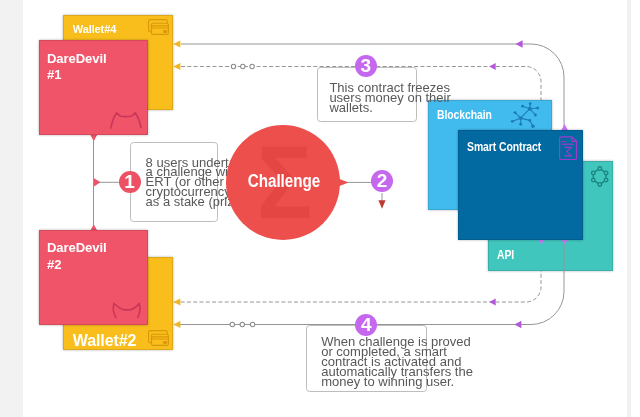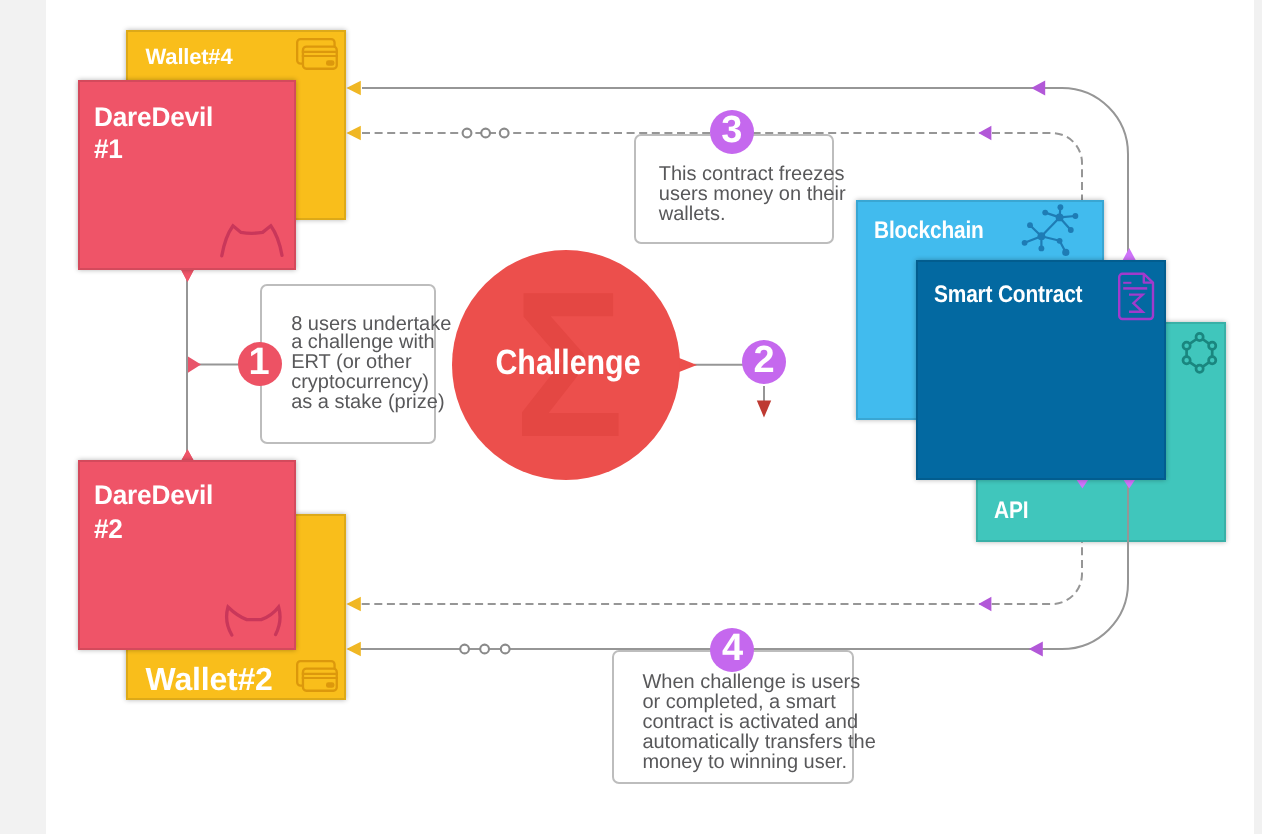--- a/index.html
+++ b/index.html
@@ -5,21 +5,21 @@
   html,body{margin:0;padding:0;background:#fff;}
   body{width:640px;height:417px;overflow:hidden;
        font-family:"Liberation Sans",sans-serif;}
   #stage{position:relative;width:640px;height:417px;background:#fff;overflow:hidden;}
   #left-strip{position:absolute;left:0;top:0;width:23px;height:417px;background:#f2f2f2;}
   #right-line{position:absolute;left:627px;top:0;width:4px;height:417px;background:#f1f1f1;}
   svg.layer{position:absolute;left:0;top:0;width:640px;height:417px;overflow:visible;pointer-events:none;}
   .card{position:absolute;box-shadow:inset 0 0 0 1px rgba(0,0,0,.11), 0 0 2.4px rgba(0,0,0,.30);}
   .clabel{position:absolute;font-weight:bold;color:#fff;white-space:nowrap;letter-spacing:-0.1px;}
   .tbox{position:absolute;background:#fff;border:1px solid #bdbdbd;border-radius:3.5px;box-sizing:border-box;}
-  .tbox .txt{position:absolute;color:#58585a;font-size:10px;line-height:9.85px;white-space:pre;}
+  .tbox .txt{position:absolute;color:#58585a;font-size:13px;line-height:9.85px;white-space:pre;}
   .num{position:absolute;width:22px;height:22px;border-radius:50%;color:#fff;
        font-weight:bold;font-size:19px;text-align:center;line-height:22.6px;}
   .icon{position:absolute;}
 </style>
 </head>
 <body>
 
 <div id="stage">
   <div id="left-strip"></div>
   <div id="right-line"></div>
@@ -124,21 +124,21 @@
 ERT (or other
 cryptocurrency)
 as a stake (prize)</div>
   </div>
   <div class="tbox" style="left:317px;top:67px;width:100px;height:55px;z-index:6">
     <div class="txt" style="left:11.4px;top:15.0px">This contract freezes
 users money on their
 wallets.</div>
   </div>
   <div class="tbox" style="left:306px;top:324.5px;width:121px;height:67.5px;z-index:6">
-    <div class="txt" style="left:14.2px;top:11.95px">When challenge is users
+    <div class="txt" style="left:14.2px;top:11.95px">When challenge is proved
 or completed, a smart
 contract is activated and
 automatically transfers the
 money to winning user.</div>
   </div>
 
   <div class="card" style="left:63px;top:15px;width:110px;height:95px;background:#F9BE1B;z-index:7">
     <span class="clabel" style="left:9.8px;top:7.5px;font-size:11px">Wallet#4</span>
     <svg class="icon" style="left:85.3px;top:3.5px;width:21.5px;height:16.5px" viewBox="0 0 21.5 16.5">
         <rect x="0.58" y="0.58" width="18.7" height="12.2" rx="1.7" fill="none" stroke="#DC980C" stroke-width="1.15"></rect>

